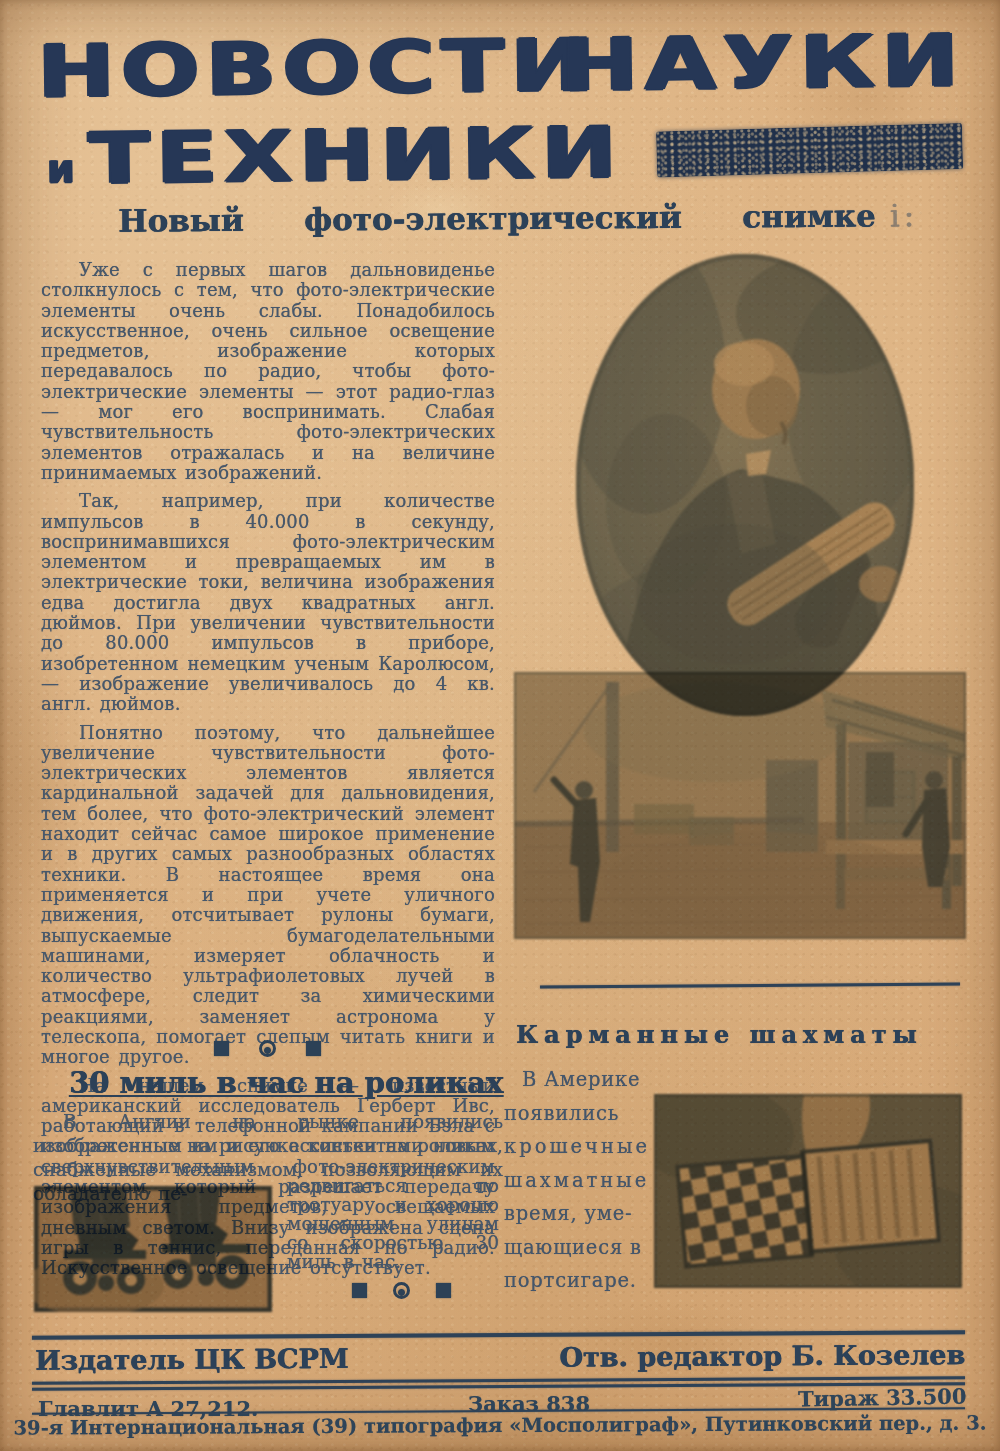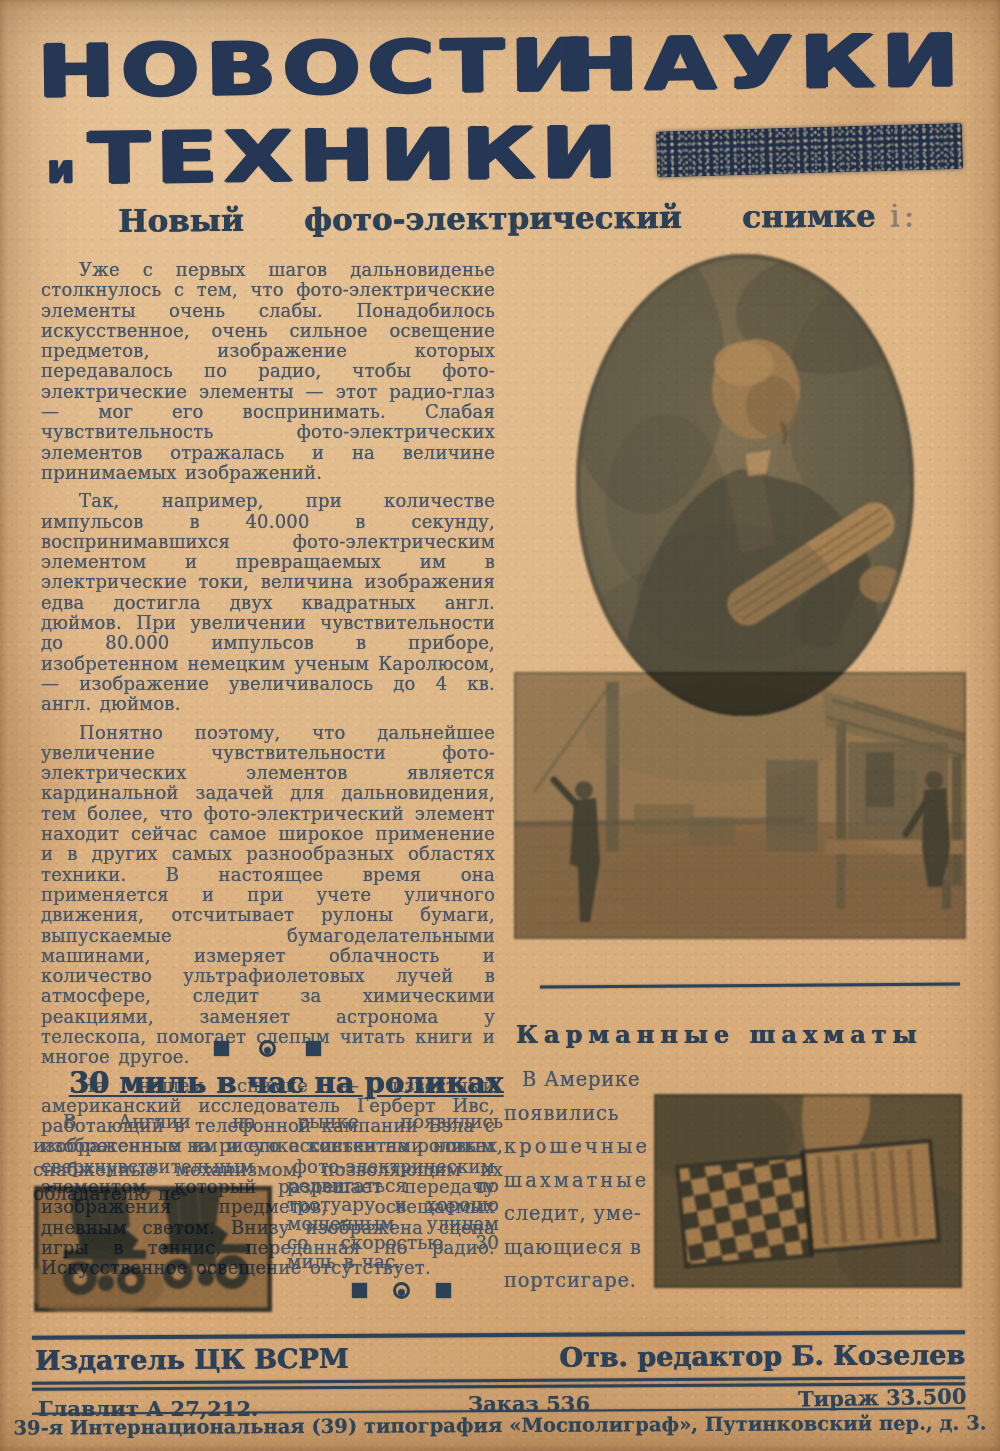--- a/index.html
+++ b/index.html
@@ -230,21 +230,21 @@
   </div>
 
   <div id="rule-right" class="abs rule"></div>
 
   <div id="article3-title" class="abs">Карманные шахматы</div>
   <div id="article3-col" class="abs">
     <div>В Америке</div>
     <div>появились</div>
     <div style="letter-spacing:3px;">крошечные</div>
     <div style="letter-spacing:3px;">шахматные</div>
-    <div>следит, уме-</div>
+    <div>время, уме-</div>
     <div>щающиеся в</div>
     <div>портсигаре.</div>
   </div>
 
   <div id="photo-chess" class="abs photo">
     <svg width="308" height="194" viewBox="0 0 308 194">
       <defs>
         <pattern id="chk" width="32" height="32" patternUnits="userSpaceOnUse" patternTransform="rotate(-6)">
           <rect width="32" height="32" fill="#cfc5a4"></rect>
           <rect width="16" height="16" fill="#44555d"></rect>
@@ -339,19 +339,19 @@
 
   <div class="abs rule f-rule" style="top:1333px;height:4px;"></div>
   <div id="footer-row1" class="abs">
     <span>Издатель ЦК ВСРМ</span>
     <span>Отв. редактор Б. Козелев</span>
   </div>
   <div class="abs rule f-rule" style="top:1379px;height:2.5px;"></div>
   <div class="abs rule f-rule" style="top:1385px;height:2.5px;"></div>
 
   <div class="abs f-small" style="left:38px;top:1396px;">Главлит А 27,212.</div>
-  <div class="abs f-small" style="left:468px;top:1391px;">Заказ 536</div>
+  <div class="abs f-small" style="left:468px;top:1391px;">Заказ 838</div>
   <div class="abs f-small" style="right:34px;top:1385px;transform:rotate(-1deg);">Тираж 33.500</div>
 
   <div class="abs rule f-rule" style="top:1410px;height:2px;"></div>
   <div id="printer-line" class="abs">39-я Интернациональная (39) типография «Мосполиграф», Путинковский пер., д. 3.</div>
 
 </div>
 
 </body></html>

